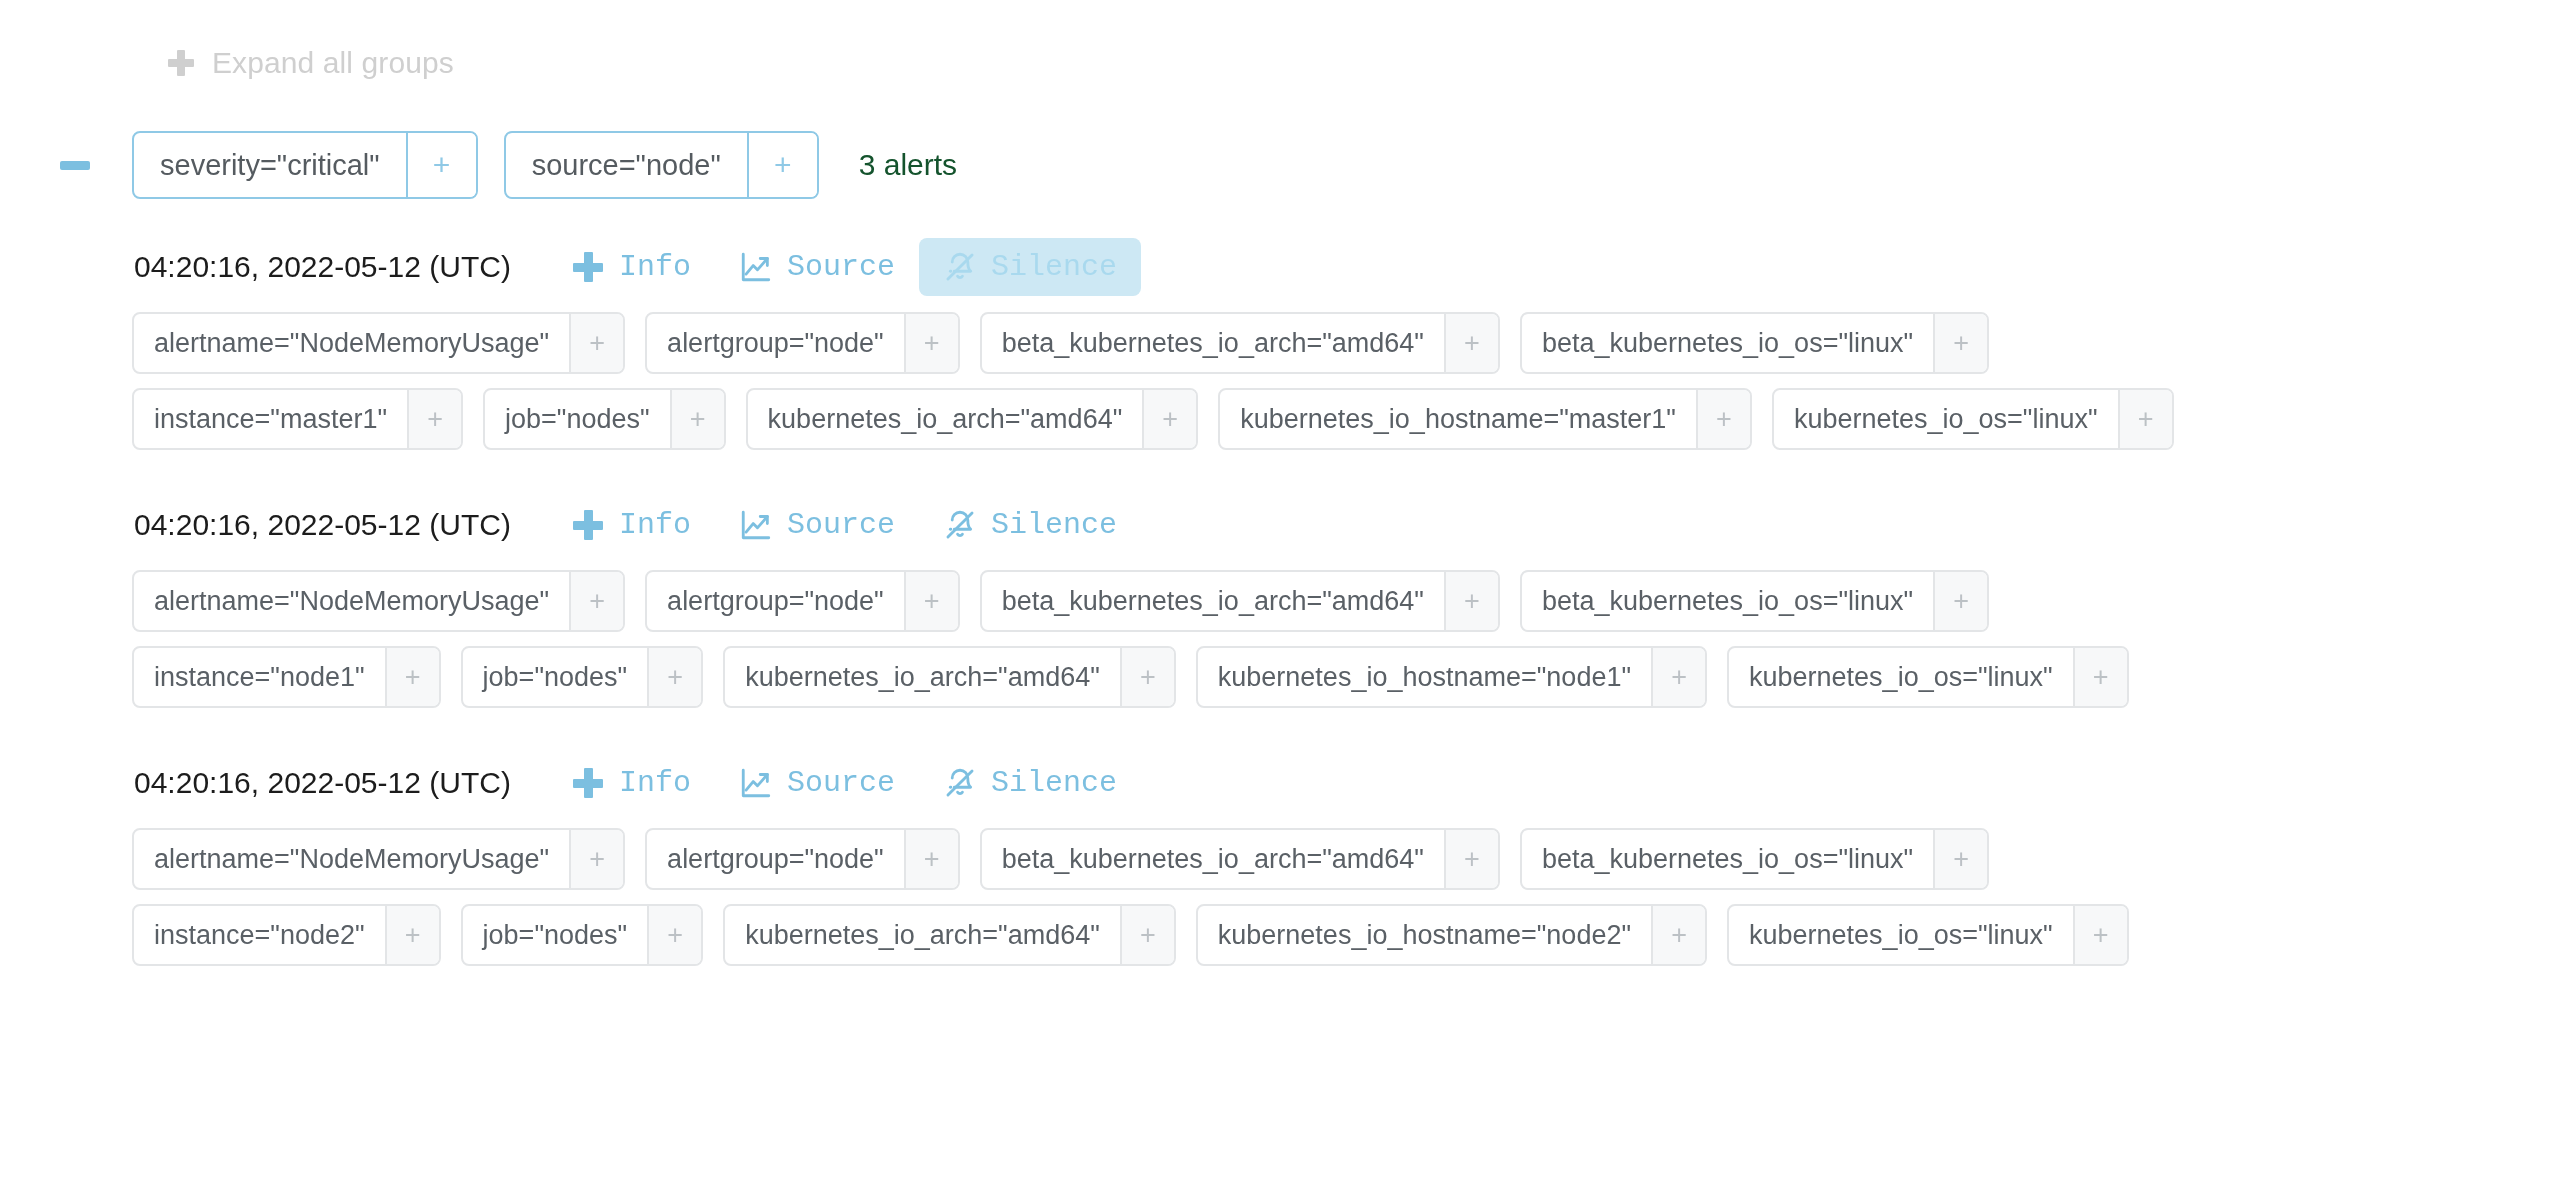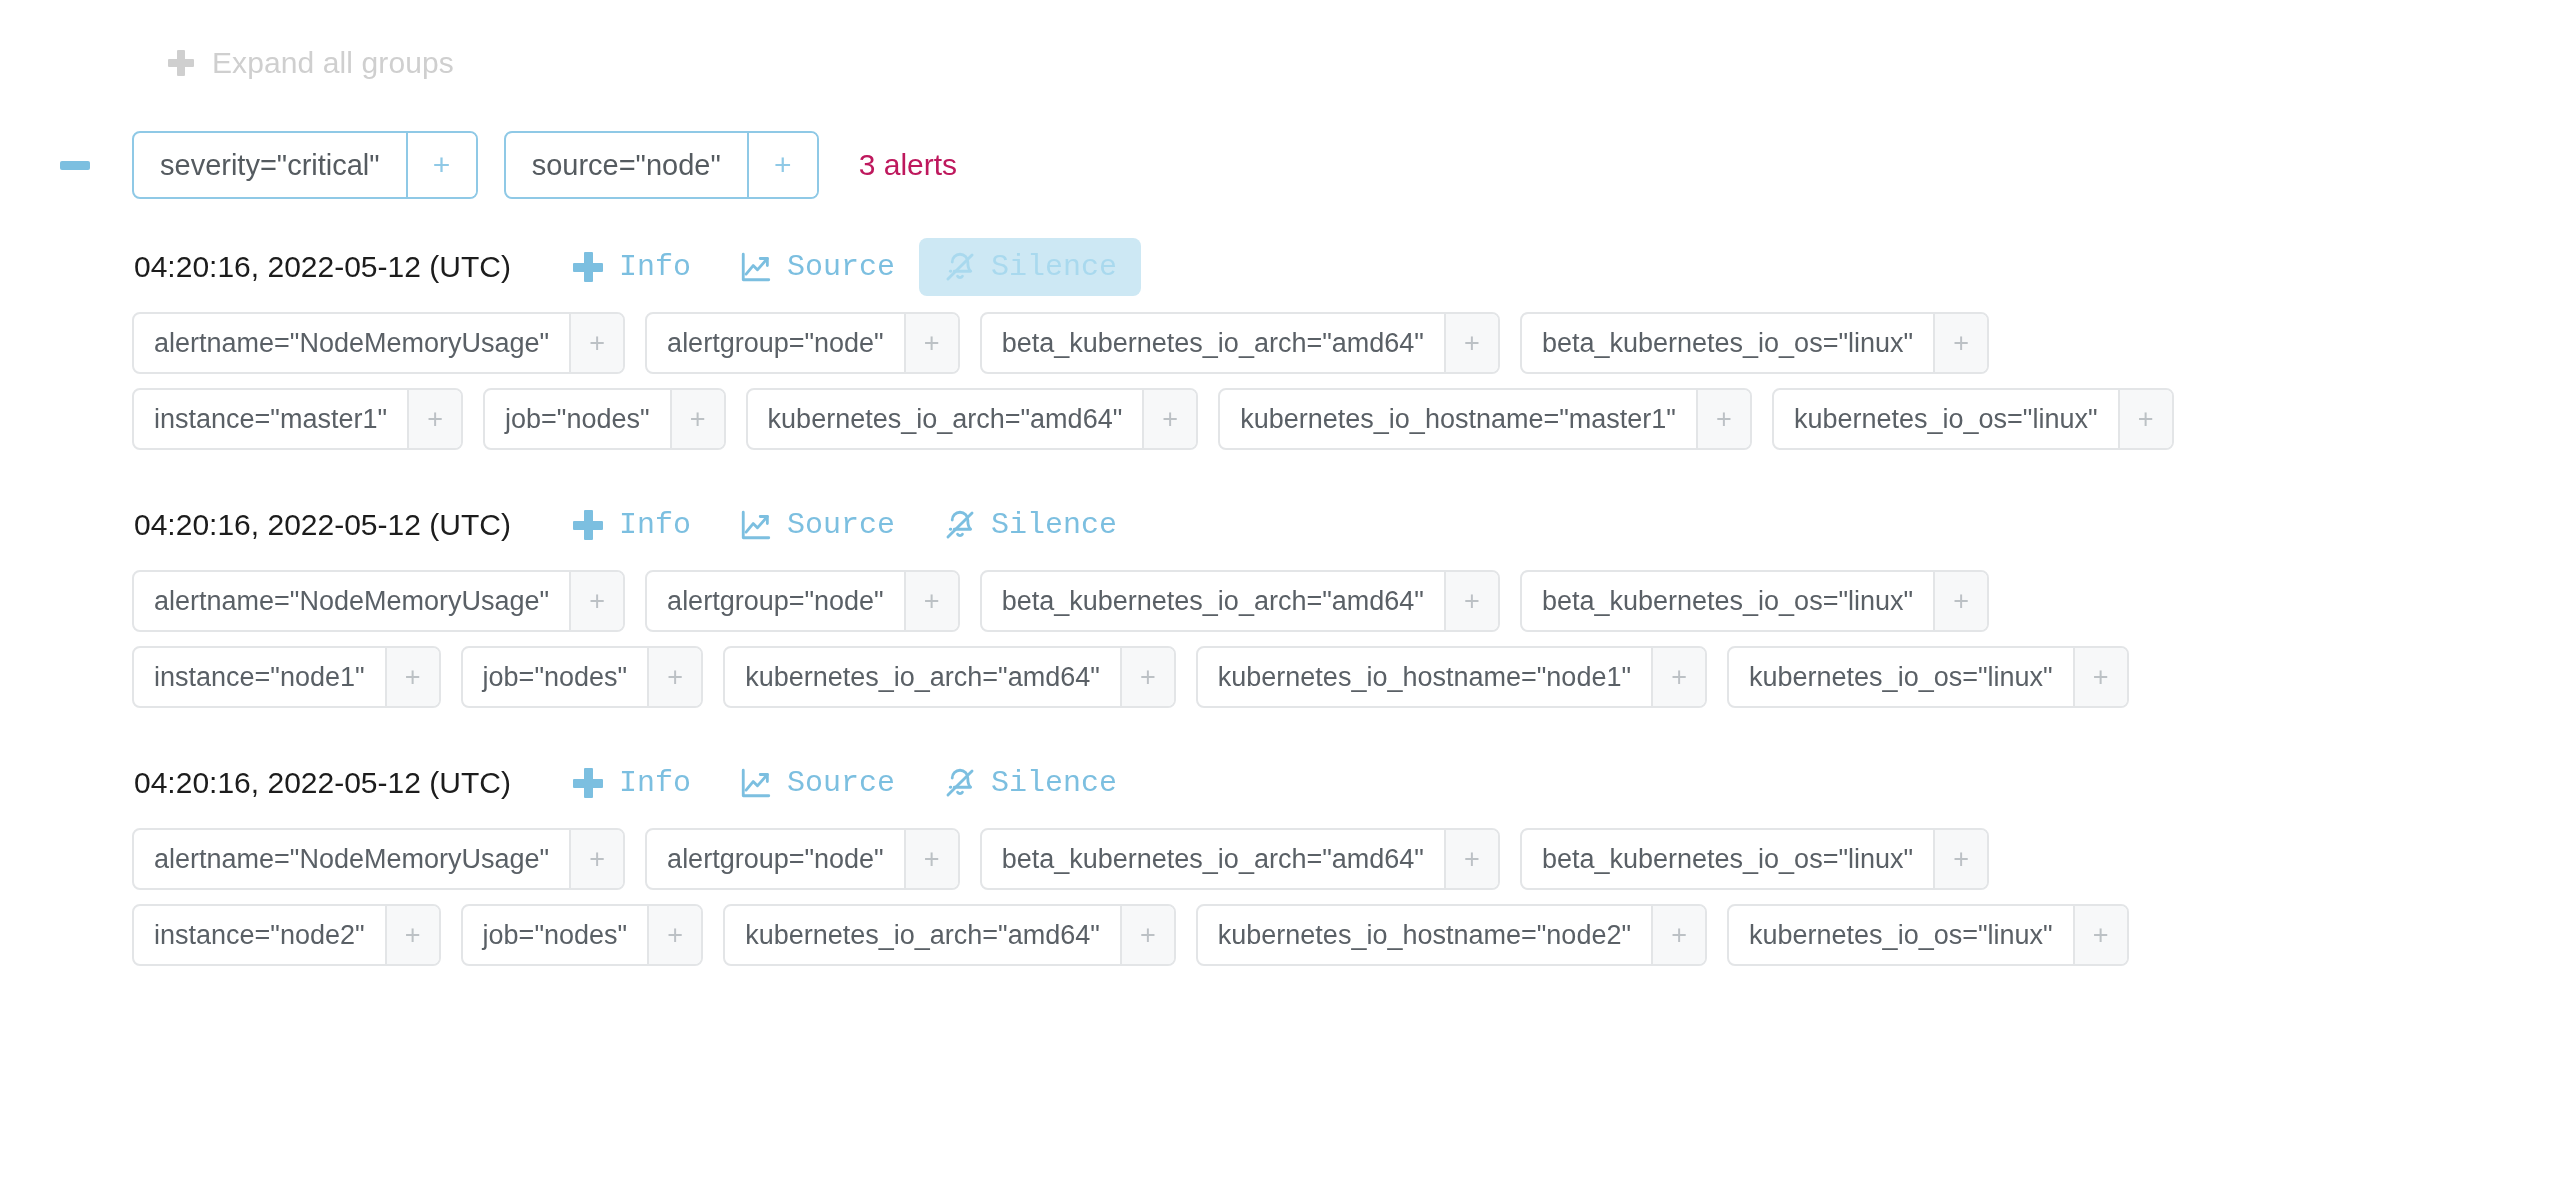--- a/index.html
+++ b/index.html
@@ -102,21 +102,21 @@
     align-items: center;
     justify-content: center;
     width: 68px;
     border-left: 2px solid #8fc9e6;
     color: #8fc9e6;
     font-size: 30px;
     background: #fff;
   }
   .alerts-count {
     font-size: 30px;
-    color: #be185d;
+    color: #14532d;
     margin-left: 14px;
     white-space: nowrap;
   }
 
   
   .alerts-list {
     padding-left: 132px;
     margin-top: 34px;
   }
   .alert {

